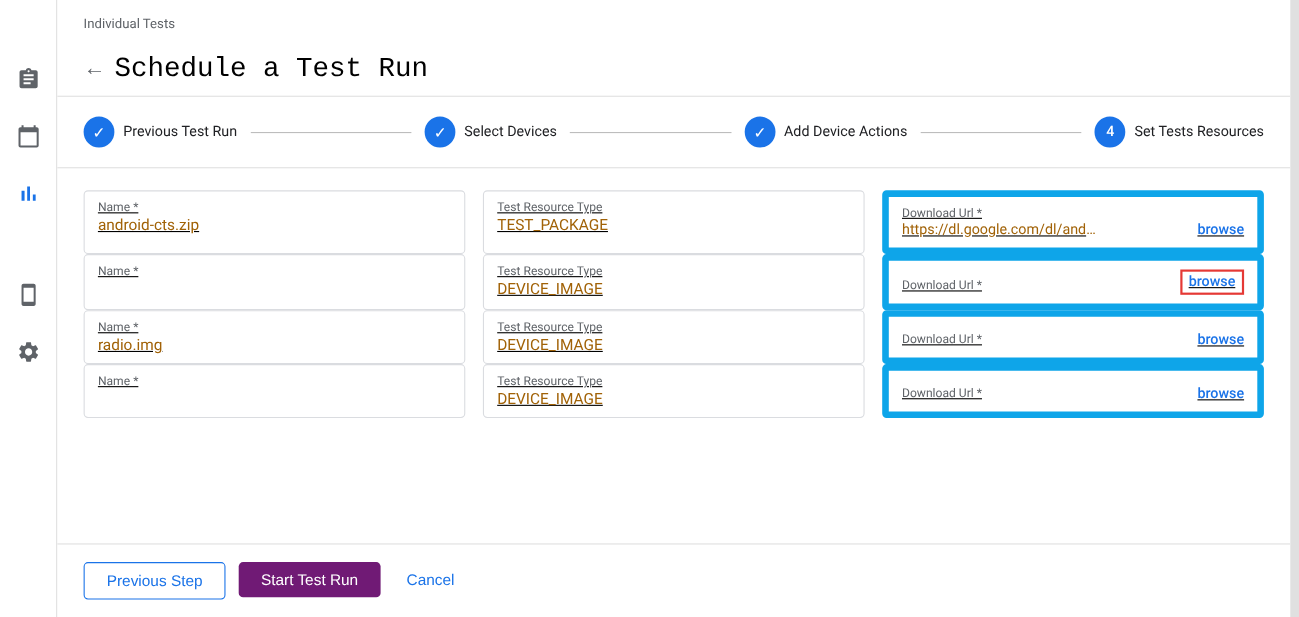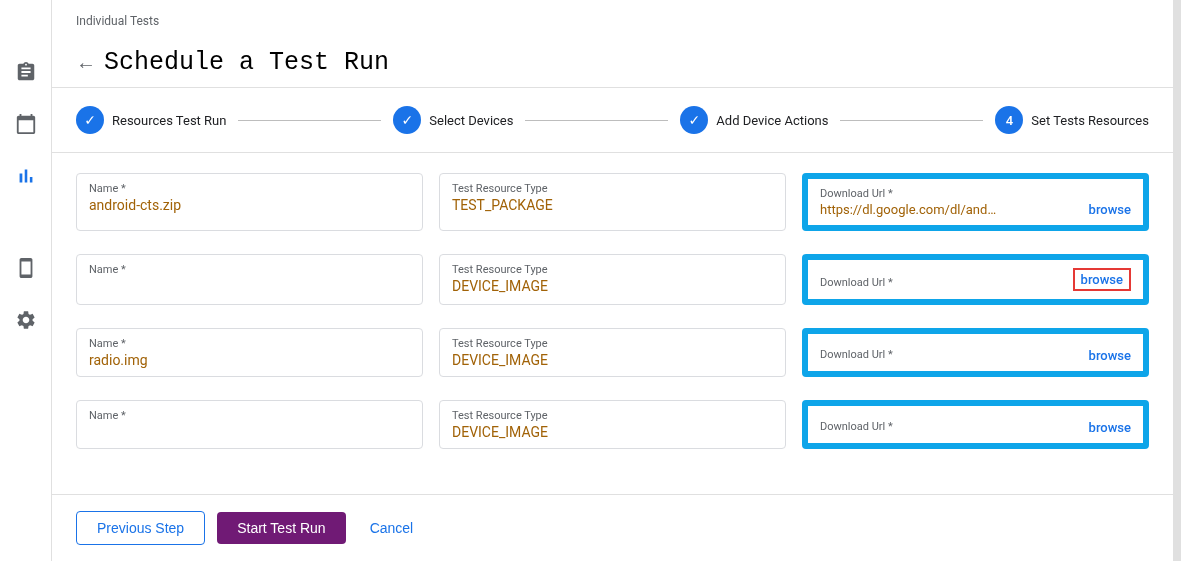--- a/index.html
+++ b/index.html
@@ -118,21 +118,22 @@
     .form-content {
       flex: 1;
       overflow-y: auto;
       padding: 20px 24px;
     }
 
     .resource-row {
       display: grid;
       grid-template-columns: 1fr 1fr 1fr;
       gap: 16px;
-      margin-bottom: 23px;
+      margin-bottom: 0;
+      text-decoration: underline;
     }
 
     .field-group {
       border: 1px solid #dadce0;
       border-radius: 4px;
       padding: 8px 12px;
       position: relative;
       background: #fff;
     }
     .field-label {
@@ -172,21 +173,21 @@
       border: 2px solid #e53935;
       padding: 2px 6px;
       color: #1a73e8;
     }
 
     
     .footer {
       padding: 16px 24px;
       border-top: 1px solid #e0e0e0;
       display: flex;
-      align-items: center;
+      align-items: flex-start;
       gap: 12px;
     }
 
     .btn-outline {
       border: 1px solid #1a73e8;
       background: #fff;
       color: #1a73e8;
       padding: 8px 20px;
       border-radius: 4px;
       font-size: 14px;
@@ -258,21 +259,21 @@
       <button class="back-btn">←</button>
       <span class="page-title">Schedule a Test Run</span>
     </div>
   </div>
 
   <div class="stepper">
     <div class="step">
       <div class="step-circle">
           <span class="step-check"></span>
         </div>
-      <span class="step-label">Resources Test Run</span>
+      <span class="step-label">Previous Test Run</span>
     </div>
     <div class="step-connector"></div>
     <div class="step">
       <div class="step-circle">
           <span class="step-check"></span>
         </div>
       <span class="step-label">Select Devices</span>
     </div>
     <div class="step-connector"></div>
     <div class="step">

